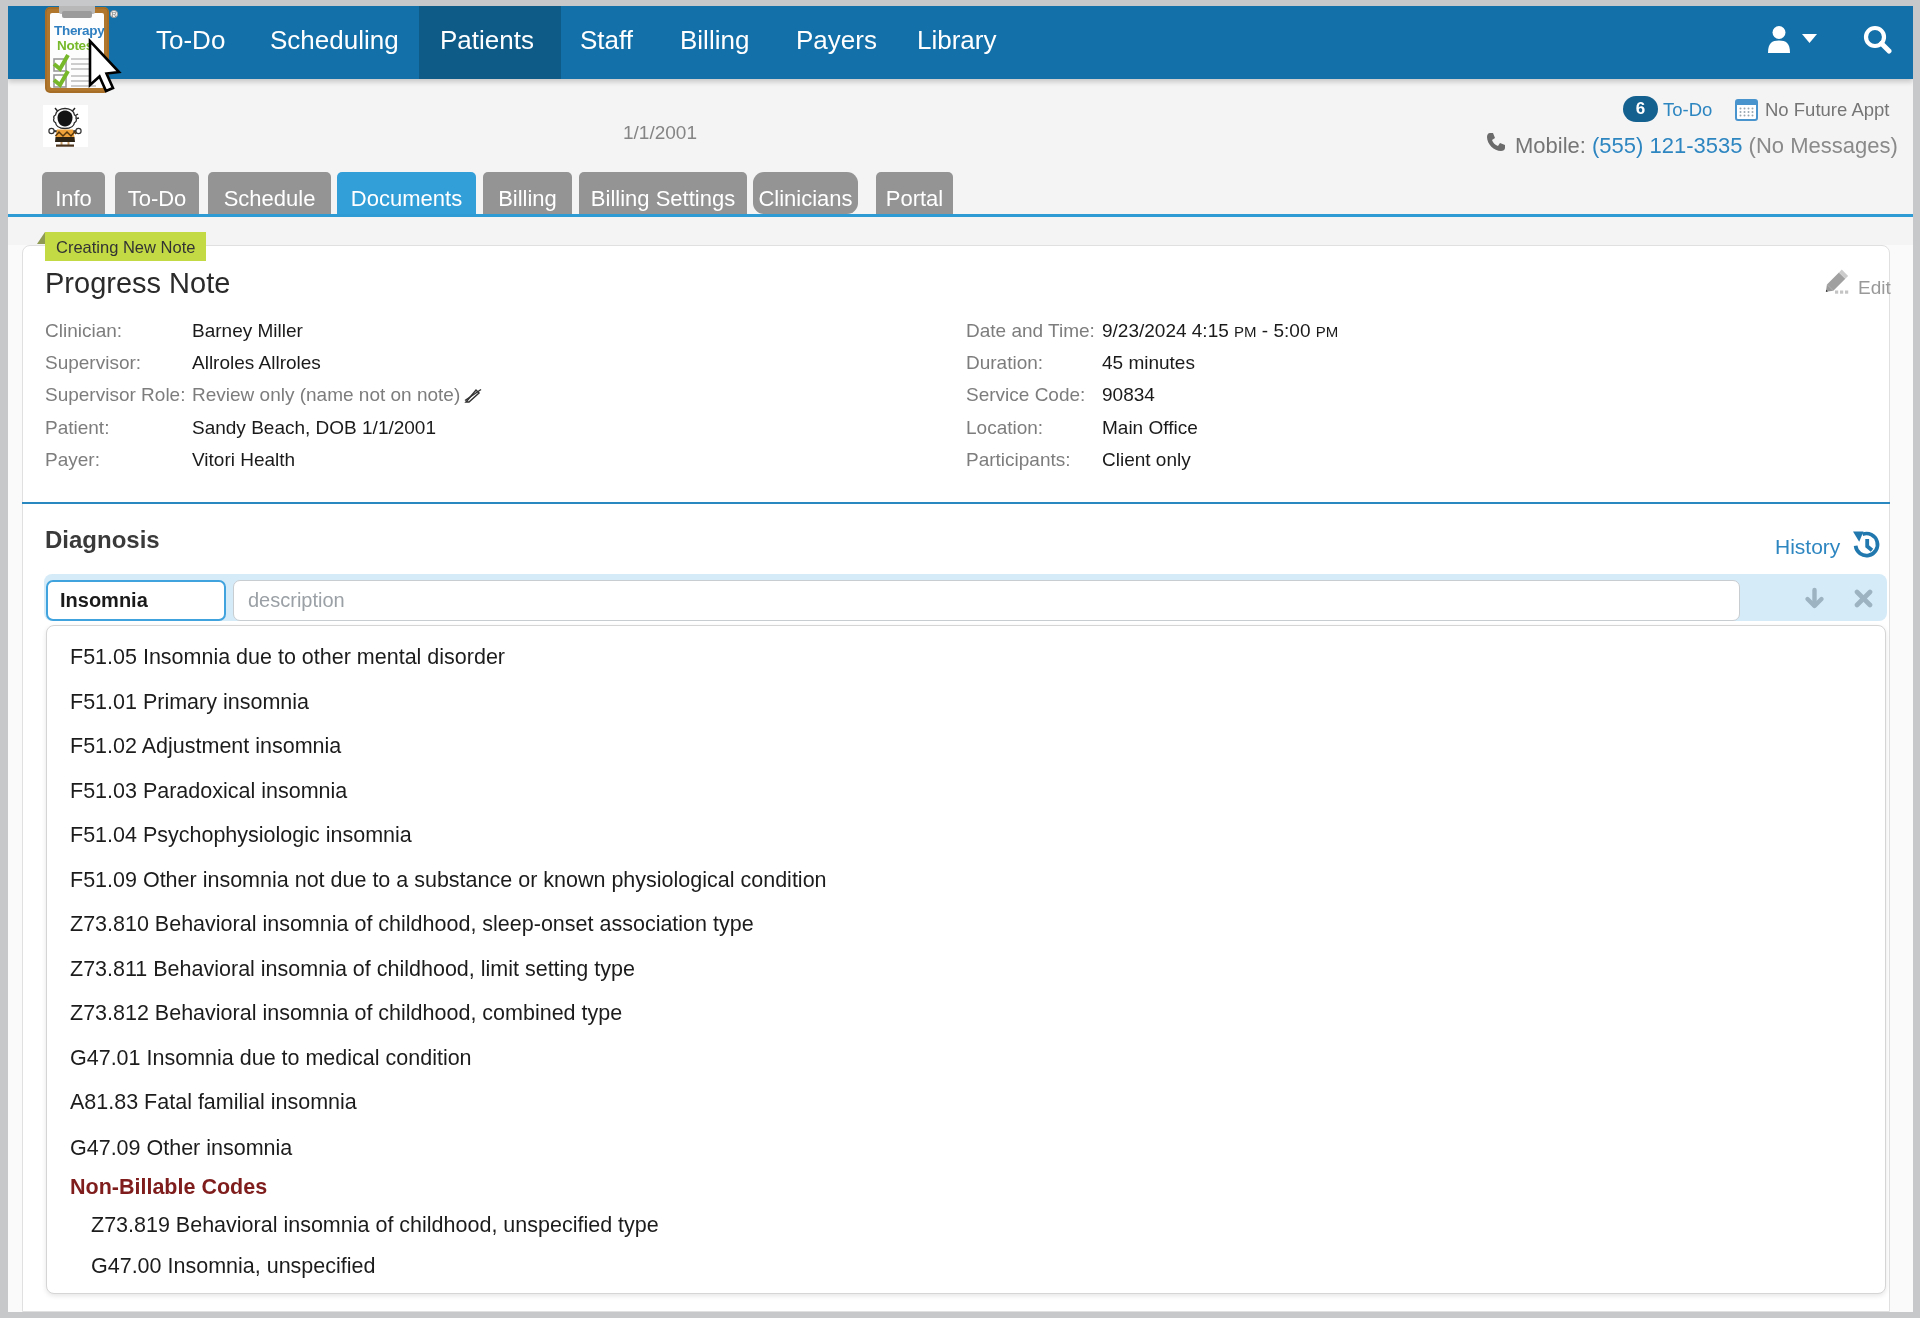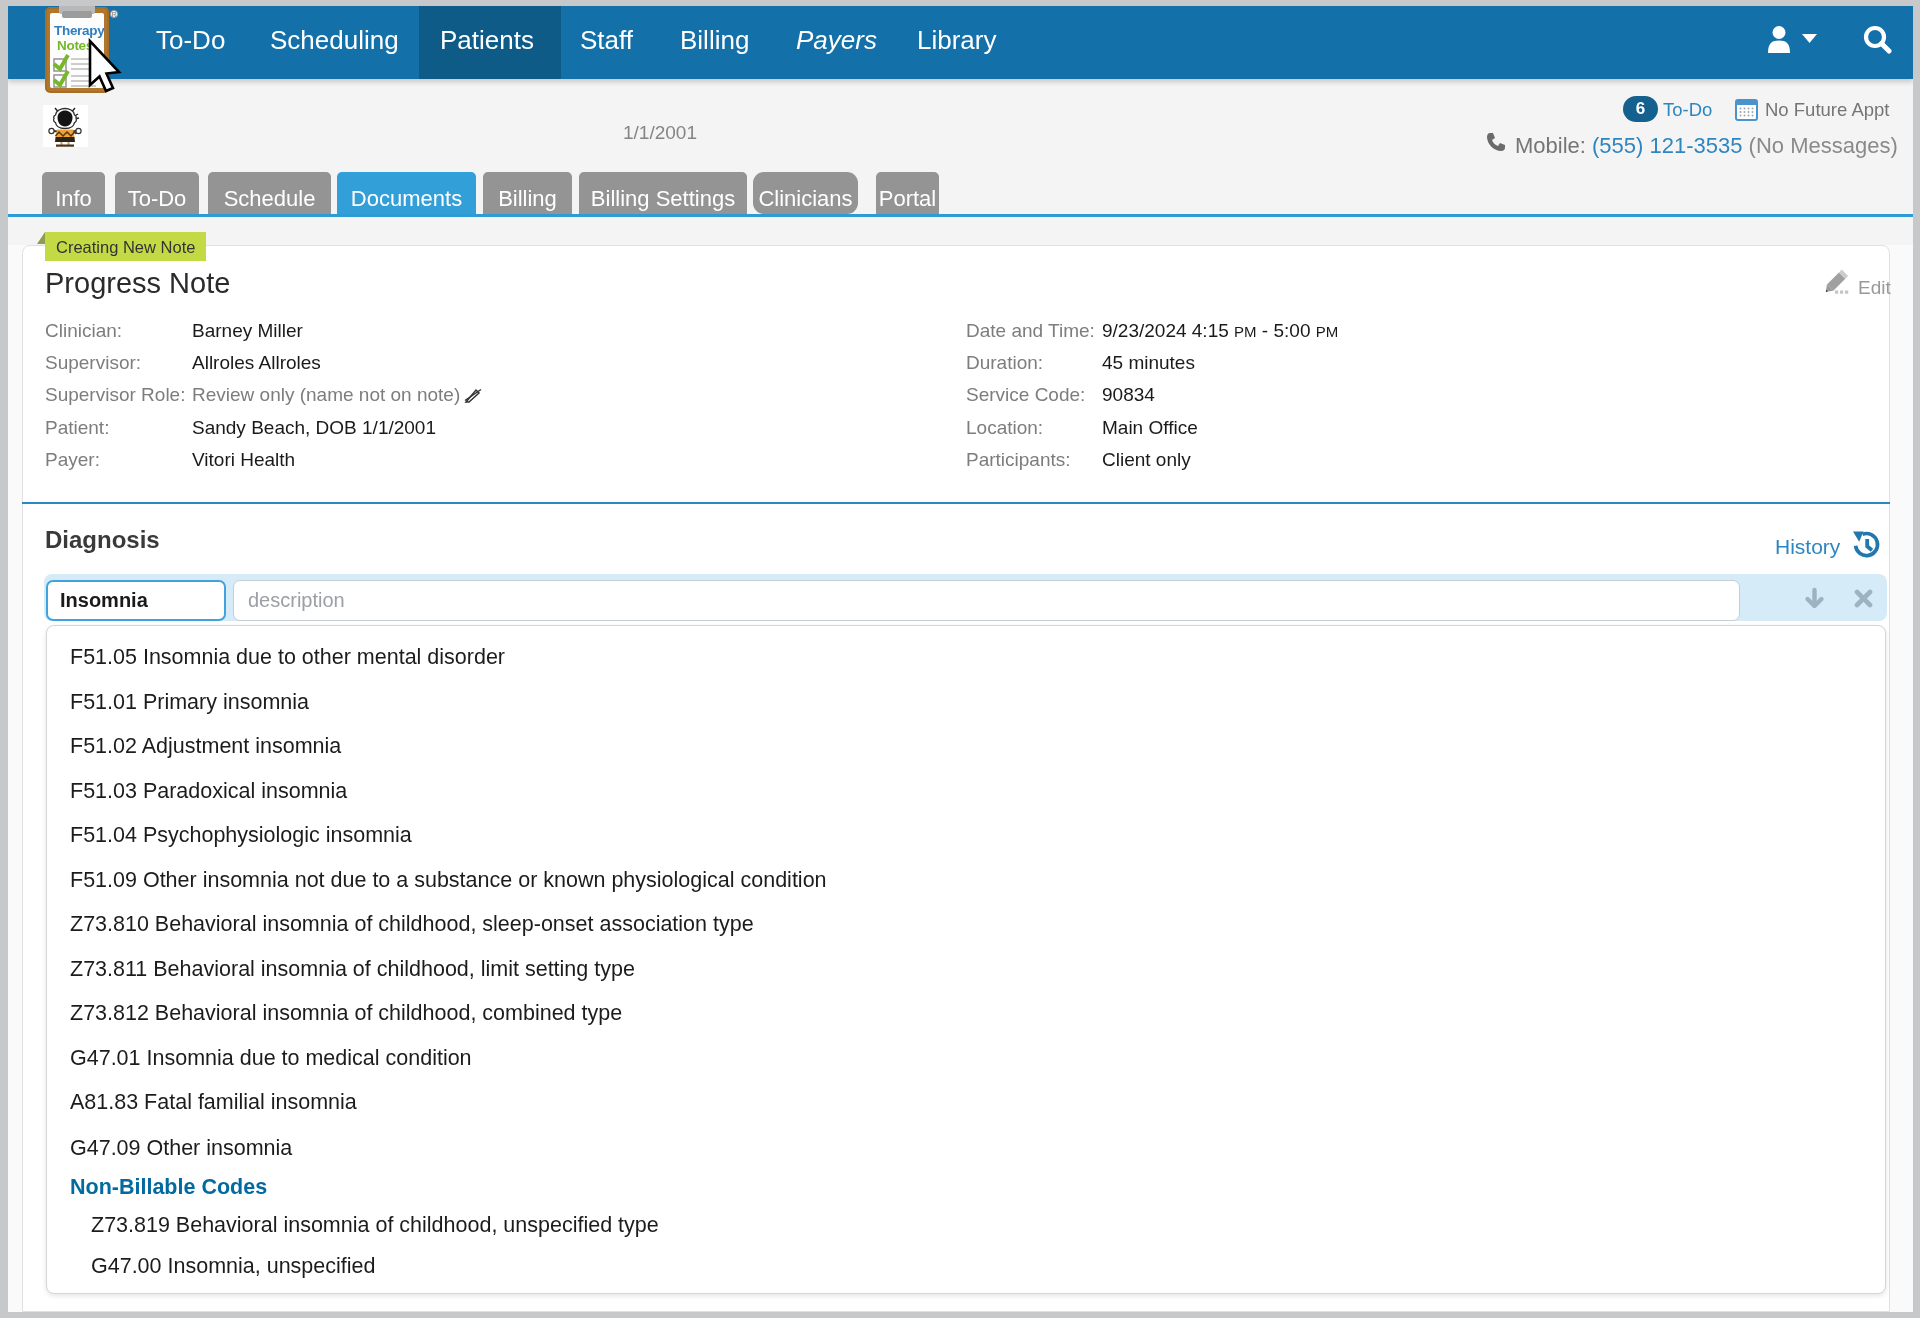--- a/index.html
+++ b/index.html
@@ -33,34 +33,34 @@
 #divider{position:absolute;left:14px;top:496px;width:1868px;height:2px;background:#2a88c0;}
 #diag-h{position:absolute;left:37px;top:520px;font-size:24px;line-height:28px;font-weight:bold;color:#3a3a3a;}
 #history{position:absolute;left:1767px;top:529px;font-size:21px;line-height:24px;color:#2e86c1;}
 #bluerow{position:absolute;left:36px;top:568px;width:1843px;height:47px;background:#d6ebf8;border-radius:8px;}
 #inp1{position:absolute;left:38px;top:574px;width:180px;height:41px;background:#fff;border:2px solid #41a3dd;border-radius:7px;font-size:20px;font-weight:bold;color:#1a1a1a;line-height:37px;padding-left:12px;}
 #inp2{position:absolute;left:225px;top:574px;width:1507px;height:41px;background:#fff;border:1px solid #c8cdd1;border-radius:7px;font-size:20px;color:#9aa0a5;line-height:38px;padding-left:14px;}
 
 #dd{position:absolute;left:38px;top:619px;width:1840px;height:669px;background:#fff;border:1px solid #d5d5d5;border-radius:8px;box-shadow:0 2px 5px rgba(0,0,0,0.1);}
 .dditem{position:absolute;left:62px;font-size:21.5px;color:#1c1c1c;line-height:24px;}
 .ddsub{left:83px;}
-.ddhead{color:#0369a1;font-weight:bold;}
+.ddhead{color:#7f1d1d;font-weight:bold;}
 </style>
 </head>
 <body>
 <div id="page">
   <div id="hdrbg"></div>
   <div id="nav">
     <div id="nav-active"></div>
     <div class="navitem" style="left:148px;">To-Do</div>
     <div class="navitem" style="left:262px;">Scheduling</div>
     <div class="navitem" style="left:432px;">Patients</div>
     <div class="navitem" style="left:572px;">Staff</div>
     <div class="navitem" style="left:672px;">Billing</div>
-    <div class="navitem" style="left:788px;font-style:italic;">Payers</div>
+    <div class="navitem" style="left:788px;">Payers</div>
     <div class="navitem" style="left:909px;">Library</div>
     <svg class="abs" style="left:1760px;top:20px;" width="22" height="27" viewBox="0 0 22 27">
       <circle cx="11" cy="6.5" r="6.5" fill="#fff"></circle>
       <path d="M0 27 C0 17 4 14.5 11 14.5 C18 14.5 22 17 22 27 Z" fill="#fff"></path>
     </svg>
     <svg class="abs" style="left:1794px;top:28px;" width="15" height="9" viewBox="0 0 15 9">
       <path d="M0 0 L15 0 L7.5 9 Z" fill="#fff"></path>
     </svg>
     <svg class="abs" style="left:1855px;top:19px;" width="29" height="29" viewBox="0 0 29 29">
       <circle cx="12" cy="12" r="9" fill="none" stroke="#fff" stroke-width="4.2"></circle>
@@ -145,21 +145,21 @@
   </svg>
   <div class="abs" style="left:1507px;top:127px;font-size:22px;line-height:26px;"><span class="hdr-gray">Mobile: </span><span class="hdr-link">(555) 121-3535</span><span style="color:#8a8a8a;"> (No Messages)</span></div>
 
   <div class="tab" style="left:34px;width:63px;">Info</div>
   <div class="tab" style="left:107px;width:84px;">To-Do</div>
   <div class="tab" style="left:200px;width:123px;">Schedule</div>
   <div class="tab active" style="left:329px;width:139px;">Documents</div>
   <div class="tab" style="left:475px;width:89px;">Billing</div>
   <div class="tab" style="left:571px;width:168px;">Billing Settings</div>
   <div class="tab" style="left:745px;width:105px;border-radius:11px;">Clinicians</div>
-  <div class="tab" style="left:868px;width:63px;">Portal</div>
+  <div class="tab" style="left:868px;width:77px;">Portal</div>
   <div id="tabline"></div>
 
   <div id="card"></div>
   <div id="tagfold"></div>
   <div id="tag">Creating New Note</div>
   <div id="pnote-h">Progress Note</div>
 
   <svg class="abs" style="left:1816px;top:261px;" width="28" height="28" viewBox="0 0 28 28">
     <g transform="rotate(45 10 16)">
       <rect x="6" y="5" width="9" height="17" fill="#a0a0a0"></rect>

